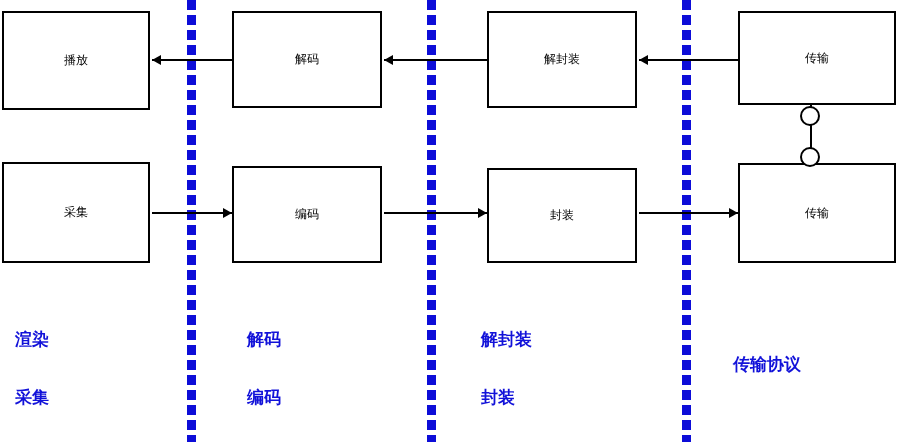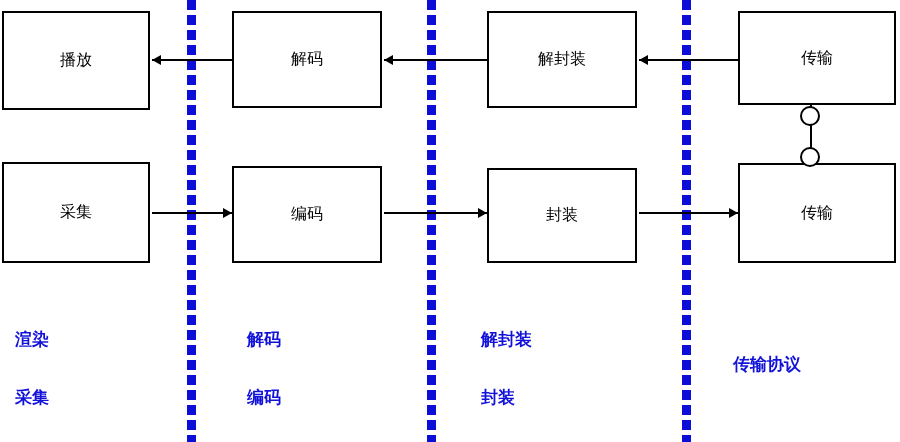--- a/index.html
+++ b/index.html
@@ -8,21 +8,21 @@
     width:900px;height:442px;
     background:#ffffff;
     font-family:"DejaVu Sans","Liberation Sans",sans-serif;
     overflow:hidden;
   }
   .box{
     position:absolute;
     background:#ffffff;
     border:2px solid #000000;
     display:flex;align-items:center;justify-content:center;
-    font-size:16px;color:#000000;
+    font-size:12px;color:#000000;
     box-sizing:border-box;
     z-index:3;
   }
   .sep{
     position:absolute;top:0;height:442px;width:9px;
     background:repeating-linear-gradient(to bottom,#0d0dd8 0 10px,transparent 10px 15px);
     filter:blur(0.5px);
     z-index:1;
   }
   .hline{

